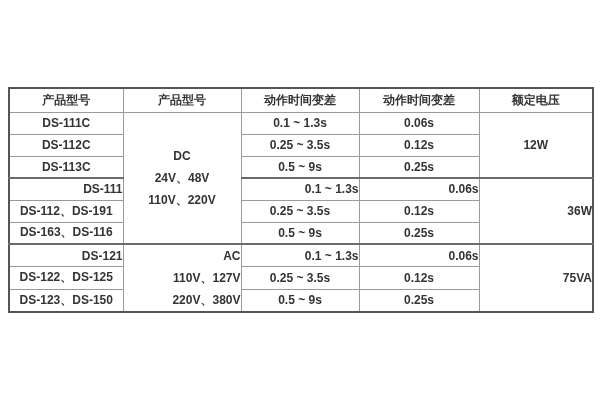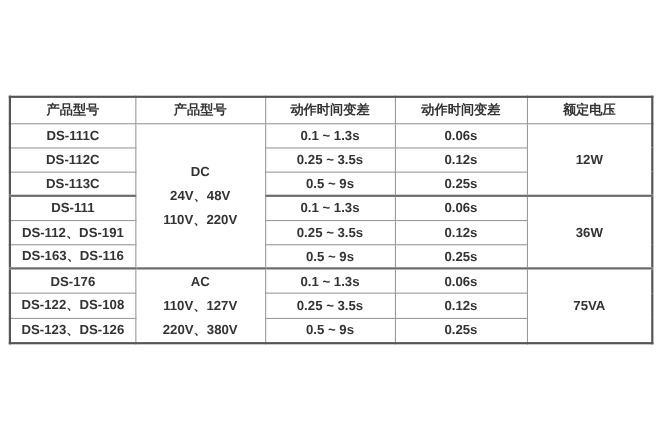--- a/index.html
+++ b/index.html
@@ -32,21 +32,21 @@
     border: 1px solid var(--inner-border);
     vertical-align: middle;
     text-align: center;
     font-weight: bold;
     padding: 0;
     overflow: hidden;
     white-space: nowrap;
   }
   thead tr { height: 24px; }
   tbody tr { height: 22px; }
-  tr.group-top td { border-top: 2px solid var(--group-border); }
+  tr.group-top td { border-top: 2px solid var(--group-border); text-align: right; }
   td.voltage-cell div { line-height: 22px; }
 </style>
 </head>
 <body>
 
 <div class="page">
   <table class="spec">
     <colgroup>
       <col style="width:114px">
       <col style="width:118px">
@@ -95,35 +95,35 @@
         <td>DS-112、DS-191</td>
         <td>0.25 ~ 3.5s</td>
         <td>0.12s</td>
       </tr>
       <tr>
         <td>DS-163、DS-116</td>
         <td>0.5 ~ 9s</td>
         <td>0.25s</td>
       </tr>
       <tr class="group-top">
-        <td>DS-176</td>
+        <td>DS-121</td>
         <td class="voltage-cell" rowspan="3">
           <div>AC</div>
           <div>110V、127V</div>
           <div>220V、380V</div>
         </td>
         <td>0.1 ~ 1.3s</td>
         <td>0.06s</td>
         <td rowspan="3">75VA</td>
       </tr>
       <tr>
-        <td>DS-122、DS-108</td>
+        <td>DS-122、DS-125</td>
         <td>0.25 ~ 3.5s</td>
         <td>0.12s</td>
       </tr>
       <tr>
-        <td>DS-123、DS-126</td>
+        <td>DS-123、DS-150</td>
         <td>0.5 ~ 9s</td>
         <td>0.25s</td>
       </tr>
     </tbody>
   </table>
 </div>
 
 </body></html>

